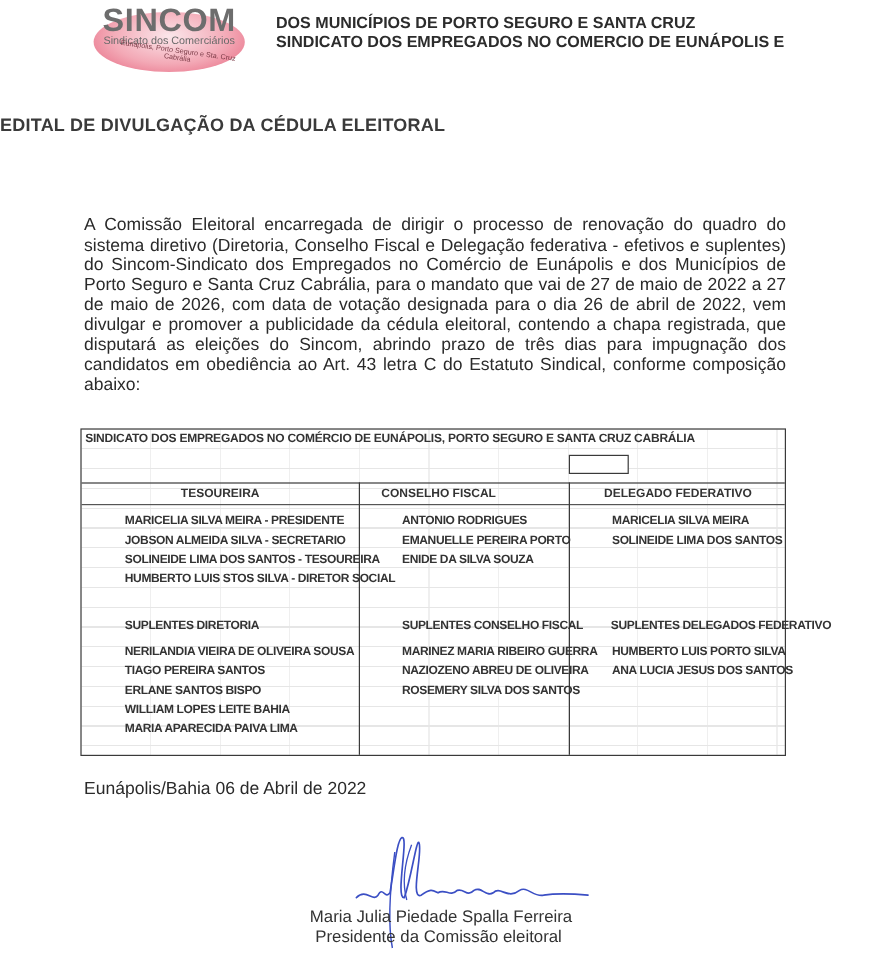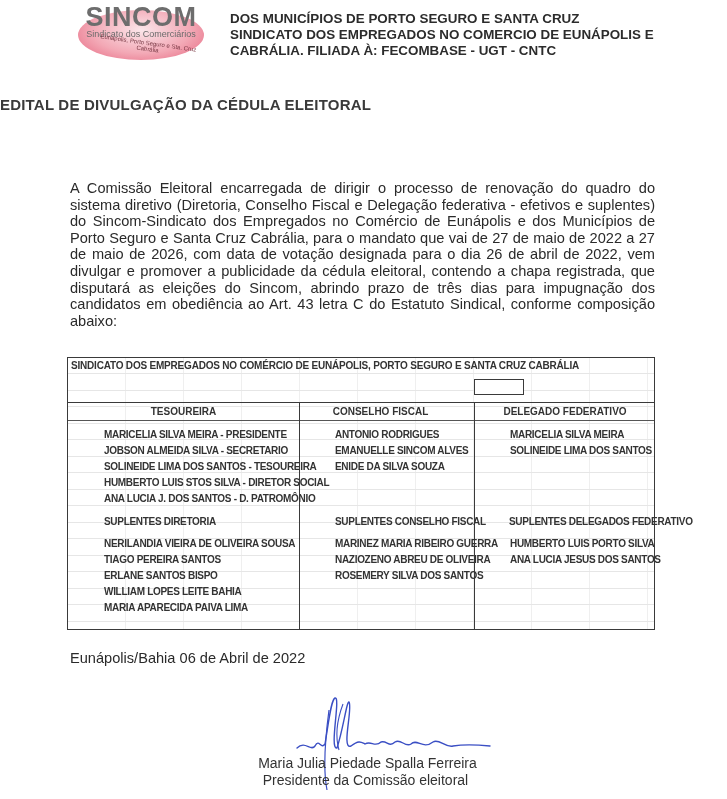--- a/index.html
+++ b/index.html
@@ -43,47 +43,45 @@
 <div class="logo">
   <div class="logo-ellipse"></div>
   <div class="logo-title">SINCOM</div>
   <div class="logo-sub">Sindicato dos Comerciários</div>
   <div class="logo-arc">Eunápolis, Porto Seguro e Sta. Cruz Cabrália</div>
 </div>
 
 <div class="org-header">
   <div>DOS MUNICÍPIOS DE PORTO SEGURO E SANTA CRUZ</div>
   <div>SINDICATO DOS EMPREGADOS NO COMERCIO DE EUNÁPOLIS E</div>
-  <div>CABRÁLIA. FILIADA À: FECOMBASE - UGT - CNTC</div>
 </div>
 
 <div class="doc-title">EDITAL DE DIVULGAÇÃO DA CÉDULA ELEITORAL</div>
 
 <div class="body-text">A Comissão Eleitoral encarregada de dirigir o processo de renovação do quadro do sistema diretivo (Diretoria, Conselho Fiscal e Delegação federativa - efetivos e suplentes) do Sincom-Sindicato dos Empregados no Comércio de Eunápolis e dos Municípios de Porto Seguro e Santa Cruz Cabrália, para o mandato que vai de 27 de maio de 2022 a 27 de maio de 2026, com data de votação designada para o dia 26 de abril de 2022, vem divulgar e promover a publicidade da cédula eleitoral, contendo a chapa registrada, que disputará as eleições do Sincom, abrindo prazo de três dias para impugnação dos candidatos em obediência ao Art. 43 letra C do Estatuto Sindical, conforme composição abaixo:</div>
 
 <div class="ballot">
   <div class="ballot-title">SINDICATO DOS EMPREGADOS NO COMÉRCIO DE EUNÁPOLIS, PORTO SEGURO E SANTA CRUZ CABRÁLIA</div>
   <div class="ballot-box"></div>
   <div class="hdr-line"></div>
   <div class="hdr-line2"></div>
   <div class="vdiv" style="left:231px"></div>
   <div class="vdiv" style="left:406px"></div>
 
   <div class="col-hdr" style="left:0;width:231px">TESOUREIRA</div>
-  <div class="col-hdr" style="left:231px;width:163px">CONSELHO FISCAL</div>
+  <div class="col-hdr" style="left:216px;width:163px">CONSELHO FISCAL</div>
   <div class="col-hdr" style="left:406px;width:182px">DELEGADO FEDERATIVO</div>
 
   <div class="cell" style="left:4px;top:71px">MARICELIA SILVA MEIRA - PRESIDENTE</div>
   <div class="cell" style="left:4px;top:87px">JOBSON ALMEIDA SILVA  - SECRETARIO</div>
   <div class="cell" style="left:4px;top:103px">SOLINEIDE LIMA DOS SANTOS  - TESOUREIRA</div>
   <div class="cell" style="left:4px;top:119px">HUMBERTO LUIS STOS SILVA - DIRETOR SOCIAL</div>
-  <div class="cell" style="left:4px;top:135px">ANA LUCIA J. DOS SANTOS - D. PATROMÔNIO</div>
 
   <div class="cell" style="left:235px;top:71px">ANTONIO RODRIGUES</div>
-  <div class="cell" style="left:235px;top:87px">EMANUELLE SINCOM ALVES</div>
+  <div class="cell" style="left:235px;top:87px">EMANUELLE PEREIRA PORTO</div>
   <div class="cell" style="left:235px;top:103px">ENIDE DA SILVA SOUZA</div>
 
   <div class="cell" style="left:410px;top:71px">MARICELIA SILVA MEIRA</div>
   <div class="cell" style="left:410px;top:87px">SOLINEIDE LIMA DOS SANTOS</div>
 
   <div class="cell" style="left:4px;top:158px">SUPLENTES DIRETORIA</div>
   <div class="cell" style="left:235px;top:158px">SUPLENTES CONSELHO FISCAL</div>
   <div class="cell" style="left:409px;top:158px">SUPLENTES DELEGADOS FEDERATIVO</div>
 
   <div class="cell" style="left:4px;top:180px">NERILANDIA VIEIRA  DE OLIVEIRA SOUSA</div>

